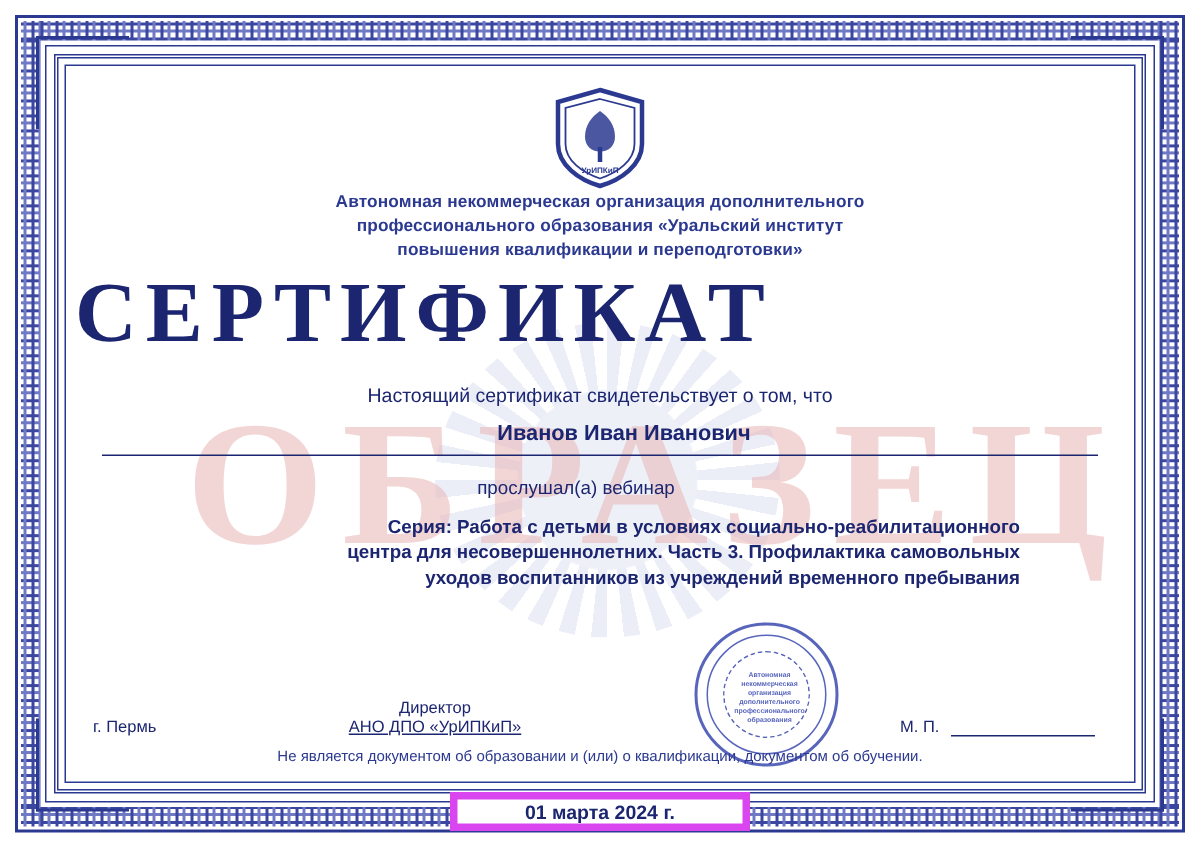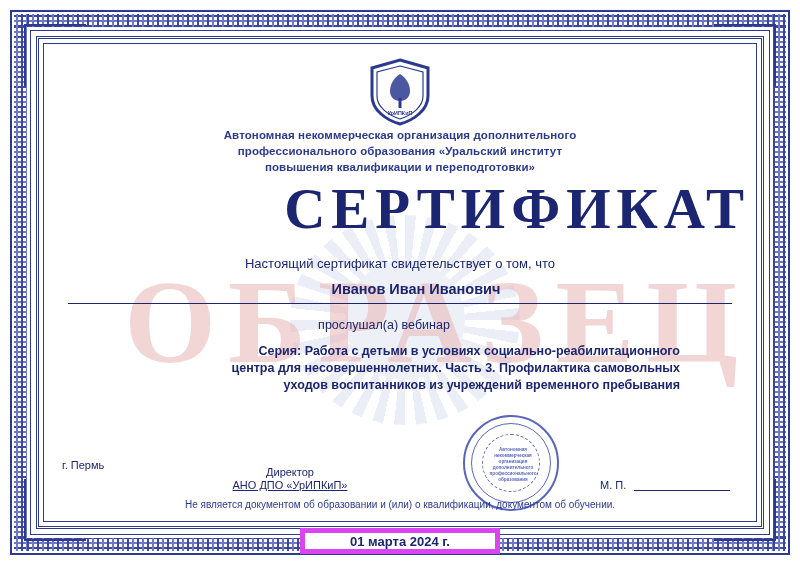--- a/index.html
+++ b/index.html
@@ -138,21 +138,21 @@
   }
   .org-line.l1 { top: 129px; }
   .org-line.l2 { top: 145px; }
   .org-line.l3 { top: 161px; }
 
   .title {
     position: absolute;
     left: 50px;
     top: 176px;
     width: 700px;
-    text-align: right;
+    text-align: left;
     font-family: "Liberation Serif", serif;
     font-size: 57px;
     font-weight: bold;
     color: #1b2570;
     letter-spacing: 6px;
     white-space: nowrap;
   }
 
   .subtitle {
     position: absolute;
@@ -239,21 +239,21 @@
     font-size: 4.6px;
     line-height: 6px;
     color: #3b4bb0;
     font-weight: bold;
   }
 
   
   .city {
     position: absolute;
     left: 62px;
-    top: 459px;
+    top: 479px;
     font-size: 11px;
     color: #1b2570;
   }
   .director-role {
     position: absolute;
     left: 200px;
     top: 466px;
     width: 180px;
     text-align: center;
     font-size: 11px;

